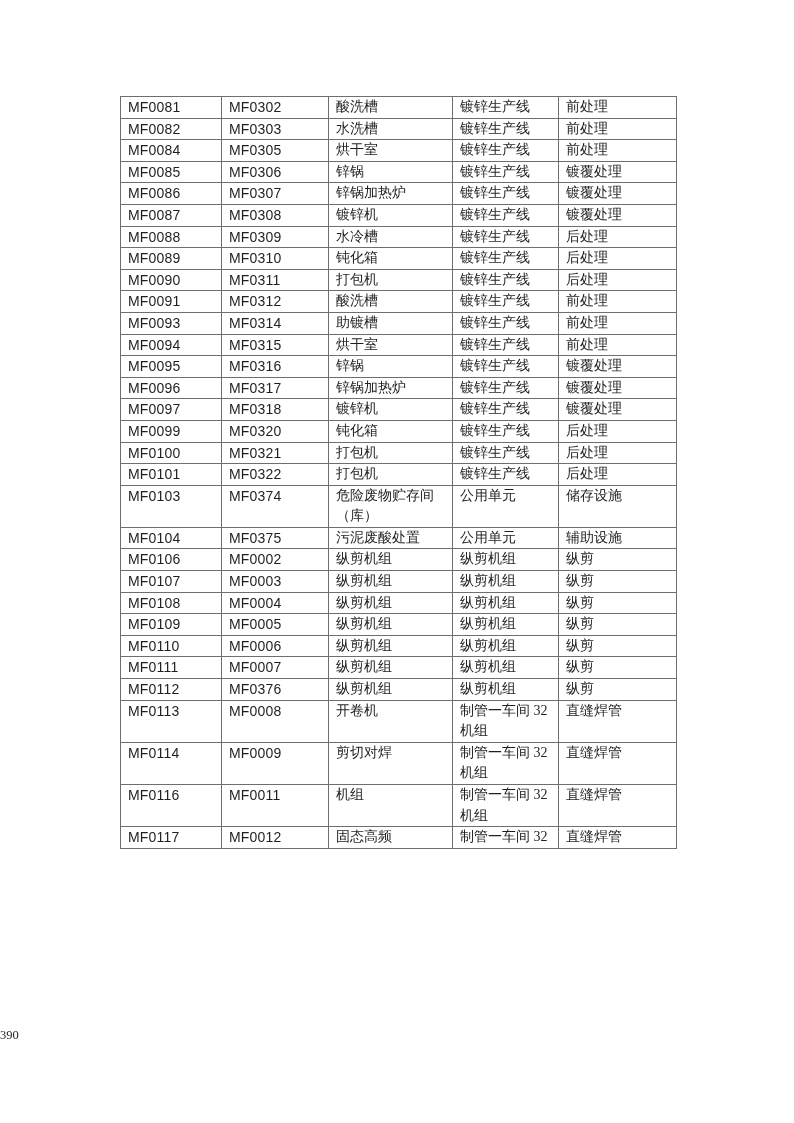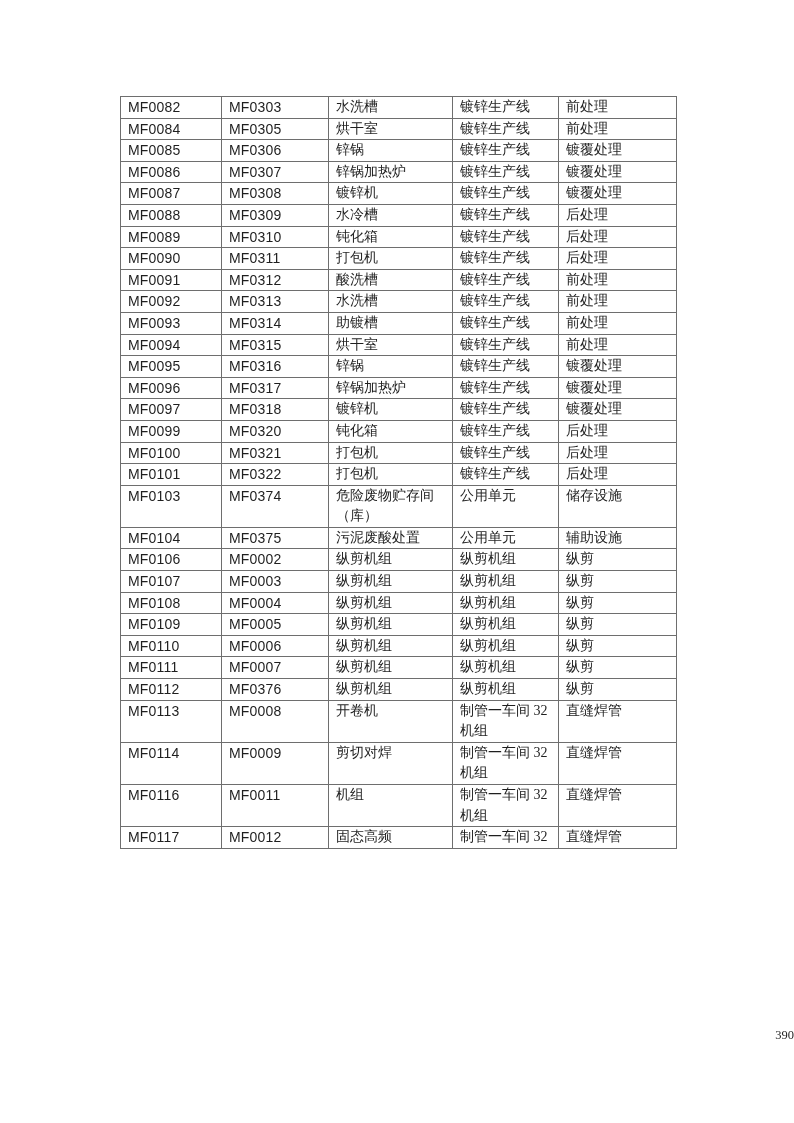--- a/index.html
+++ b/index.html
@@ -39,41 +39,48 @@
     letter-spacing: 0.2px;
   }
   td.cn-cell {
     font-family: "Liberation Serif", "DejaVu Serif", serif;
   }
   .page-number {
     position: absolute;
     top: 1028px;
     left: 0;
     width: 794px;
-    text-align: right;
+    text-align: left;
     font-family: "Liberation Serif", "DejaVu Serif", serif;
     font-size: 12.5px;
     color: #1f1f1f;
   }
 </style>
 </head>
 <body>
 
 <div class="page">
 
   <table class="equipment-table">
     <colgroup>
       <col style="width:101px">
       <col style="width:107px">
       <col style="width:124px">
       <col style="width:106px">
       <col style="width:118px">
     </colgroup>
     <tbody>
         <tr>
+          <td class="code-cell">MF0081</td>
+          <td class="code-cell">MF0302</td>
+          <td class="cn-cell">酸洗槽</td>
+          <td class="cn-cell">镀锌生产线</td>
+          <td class="cn-cell">前处理</td>
+        </tr>
+        <tr>
           <td class="code-cell">MF0082</td>
           <td class="code-cell">MF0303</td>
           <td class="cn-cell">水洗槽</td>
           <td class="cn-cell">镀锌生产线</td>
           <td class="cn-cell">前处理</td>
         </tr>
         <tr>
           <td class="code-cell">MF0084</td>
           <td class="code-cell">MF0305</td>
           <td class="cn-cell">烘干室</td>
@@ -119,27 +126,20 @@
           <td class="code-cell">MF0090</td>
           <td class="code-cell">MF0311</td>
           <td class="cn-cell">打包机</td>
           <td class="cn-cell">镀锌生产线</td>
           <td class="cn-cell">后处理</td>
         </tr>
         <tr>
           <td class="code-cell">MF0091</td>
           <td class="code-cell">MF0312</td>
           <td class="cn-cell">酸洗槽</td>
-          <td class="cn-cell">镀锌生产线</td>
-          <td class="cn-cell">前处理</td>
-        </tr>
-        <tr>
-          <td class="code-cell">MF0092</td>
-          <td class="code-cell">MF0313</td>
-          <td class="cn-cell">水洗槽</td>
           <td class="cn-cell">镀锌生产线</td>
           <td class="cn-cell">前处理</td>
         </tr>
         <tr>
           <td class="code-cell">MF0093</td>
           <td class="code-cell">MF0314</td>
           <td class="cn-cell">助镀槽</td>
           <td class="cn-cell">镀锌生产线</td>
           <td class="cn-cell">前处理</td>
         </tr>

